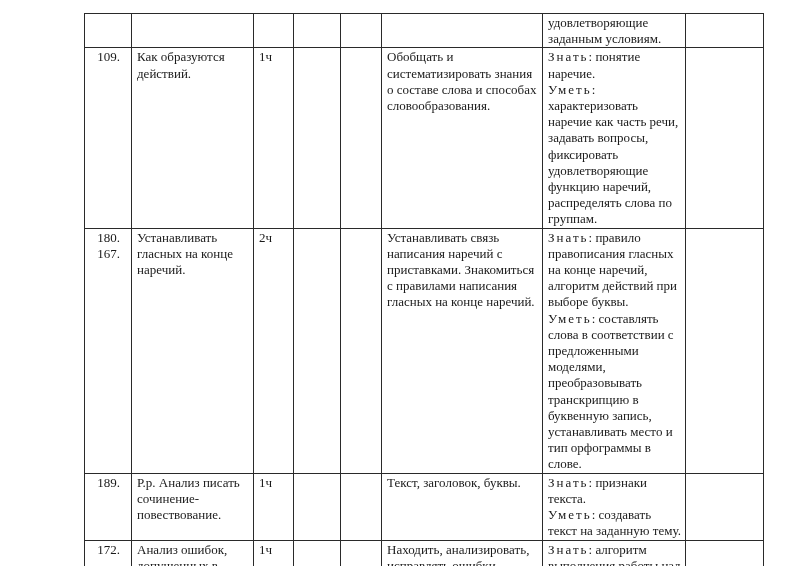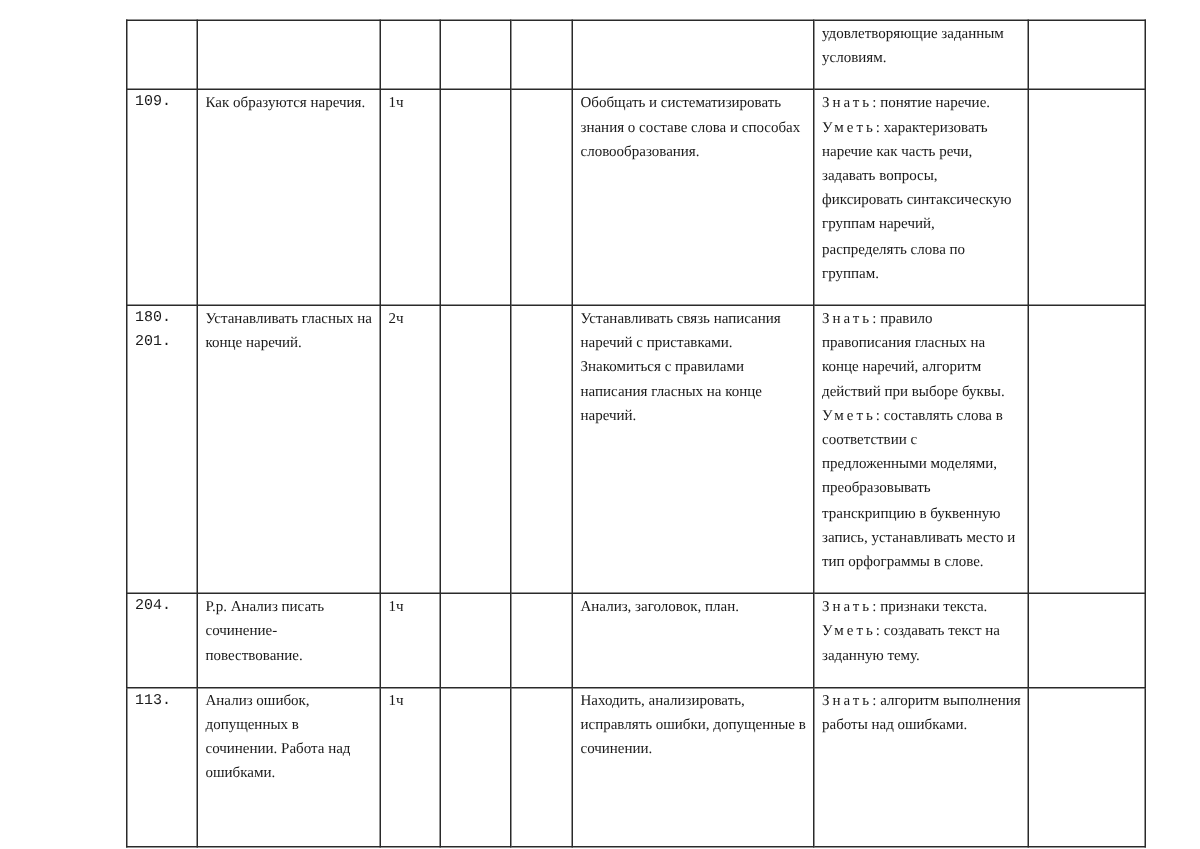--- a/index.html
+++ b/index.html
@@ -7,26 +7,26 @@
            font-family: "Liberation Serif", "DejaVu Serif", serif; color: #1a1a1a; }
     .page { position: absolute; left: 0; top: 0; width: 800px; height: 566px; }
     table.plan {
       position: absolute; left: 84px; top: 13px;
       border-collapse: collapse; table-layout: fixed;
       width: 679px;
     }
     table.plan td {
       border: 1.5px solid #2a2a2a;
       vertical-align: top;
-      padding: 1px 4px 12px 5px;
-      font-size: 10px;
+      padding: 1px 4px 0 5px;
+      font-size: 13px;
       line-height: 16.2px;
       overflow: hidden;
     }
-    td.num { text-align: left; padding-right: 7px; font-family: Liberation Mono, monospace; }
+    td.num { text-align: center; padding-right: 7px; }
     td.c7 { padding-left: 4px; padding-right: 2px; line-height: 15.6px; }
     .spaced { letter-spacing: 2px; }
     .line { display: block; }
   </style>
 </head>
 <body>
 
 <div class="page">
   <table class="plan">
     <colgroup>
@@ -49,65 +49,65 @@
         <td></td>
         <td class="c7" style="vertical-align:bottom;">
           <span>удовлетворяющие заданным условиям.</span>
         </td>
         <td></td>
       </tr>
       <tr style="height:106px">
         <td class="num">
           <span class="line">109.</span>
         </td>
-        <td>Как образуются наречия.</td>
+        <td>Как образуются действий.</td>
         <td>1ч</td>
         <td></td>
         <td></td>
         <td>Обобщать и систематизировать знания о составе слова и способах словообразования.</td>
         <td class="c7">
           <span class="line"><span class="spaced">Знать</span><span>: понятие наречие.</span></span>
-          <span class="line"><span class="spaced">Уметь</span><span>: характеризовать наречие как часть речи, задавать вопросы, фиксировать синтаксическую группам наречий, распределять слова по группам.</span></span>
+          <span class="line"><span class="spaced">Уметь</span><span>: характеризовать наречие как часть речи, задавать вопросы, фиксировать удовлетворяющие функцию наречий, распределять слова по группам.</span></span>
         </td>
         <td></td>
       </tr>
       <tr style="height:187px">
         <td class="num">
           <span class="line">180.</span>
-          <span class="line">201.</span>
+          <span class="line">167.</span>
         </td>
         <td>Устанавливать гласных на конце наречий.</td>
         <td>2ч</td>
         <td></td>
         <td></td>
         <td>Устанавливать связь написания наречий с приставками. Знакомиться с правилами написания гласных на конце наречий.</td>
         <td class="c7">
           <span class="line"><span class="spaced">Знать</span><span>: правило правописания гласных на конце наречий, алгоритм действий при выборе буквы.</span></span>
           <span class="line"><span class="spaced">Уметь</span><span>: составлять слова в соответствии с предложенными моделями, преобразовывать транскрипцию в буквенную запись, устанавливать место и тип орфограммы в слове.</span></span>
         </td>
         <td></td>
       </tr>
       <tr style="height:55px">
         <td class="num">
-          <span class="line">204.</span>
+          <span class="line">189.</span>
         </td>
         <td>Р.р. Анализ писать сочинение-повествование.</td>
         <td>1ч</td>
         <td></td>
         <td></td>
-        <td>Анализ, заголовок, план.</td>
+        <td>Текст, заголовок, буквы.</td>
         <td class="c7">
           <span class="line"><span class="spaced">Знать</span><span>: признаки текста.</span></span>
           <span class="line"><span class="spaced">Уметь</span><span>: создавать текст на заданную тему.</span></span>
         </td>
         <td></td>
       </tr>
       <tr style="height:106px">
         <td class="num">
-          <span class="line">113.</span>
+          <span class="line">172.</span>
         </td>
         <td>Анализ ошибок, допущенных в сочинении. Работа над ошибками.</td>
         <td>1ч</td>
         <td></td>
         <td></td>
         <td>Находить, анализировать, исправлять ошибки, допущенные в сочинении.</td>
         <td class="c7">
           <span class="line"><span class="spaced">Знать</span><span>:  алгоритм выполнения работы над ошибками.</span></span>
 
         </td>

